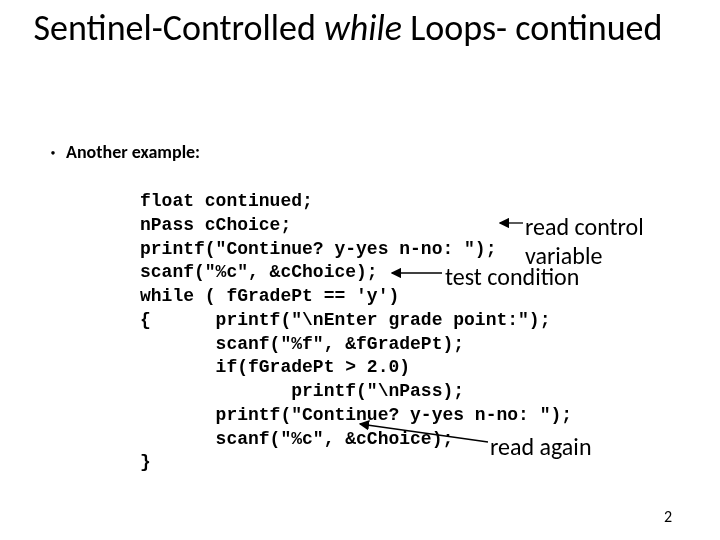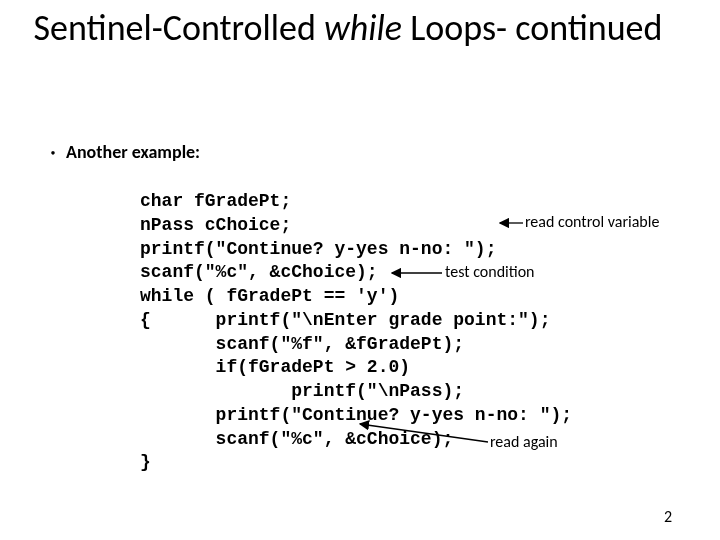--- a/index.html
+++ b/index.html
@@ -55,21 +55,21 @@
     margin-left: 100px;
     font-family: "Courier New", monospace;
     font-size: 18px;
     font-weight: 700;
     line-height: 1.32;
     white-space: pre;
   }
   .annot {
     position: absolute;
     font-family: Calibri, Arial, sans-serif;
-    font-size: 16px;
+    font-size: 24px;
     font-weight: 400;
   }
   .page-num {
     position: absolute;
     bottom: 14px;
     right: 24px;
     font-size: 16px;
   }
   svg.arrows {
     position: absolute;
@@ -86,21 +86,21 @@
   <div class="title">
     <span>Sentinel-Controlled </span><span class="italic">while</span><span> Loops- continued</span>
   </div>
 
   <div class="body">
     <div class="bullet-row">
       <div class="bullet-dot">•</div>
       <div class="bullet-text">Another example:</div>
     </div>
     <div class="code-block">
-<span>char fGradePt;</span>
+<span>float continued;</span>
 <span>nPass cChoice;</span>
 <span>printf("Continue? y-yes n-no: ");</span>
 <span>scanf("%c", &amp;cChoice);</span>
 <span>while ( fGradePt == 'y')</span>
 <span>{      printf("\nEnter grade point:");</span>
 <span>       scanf("%f", &amp;fGradePt);</span>
 <span>       if(fGradePt &gt; 2.0)</span>
 <span>              printf("\nPass);</span>
 <span>       printf("Continue? y-yes n-no: ");</span>
 <span>       scanf("%c", &amp;cChoice);</span>

